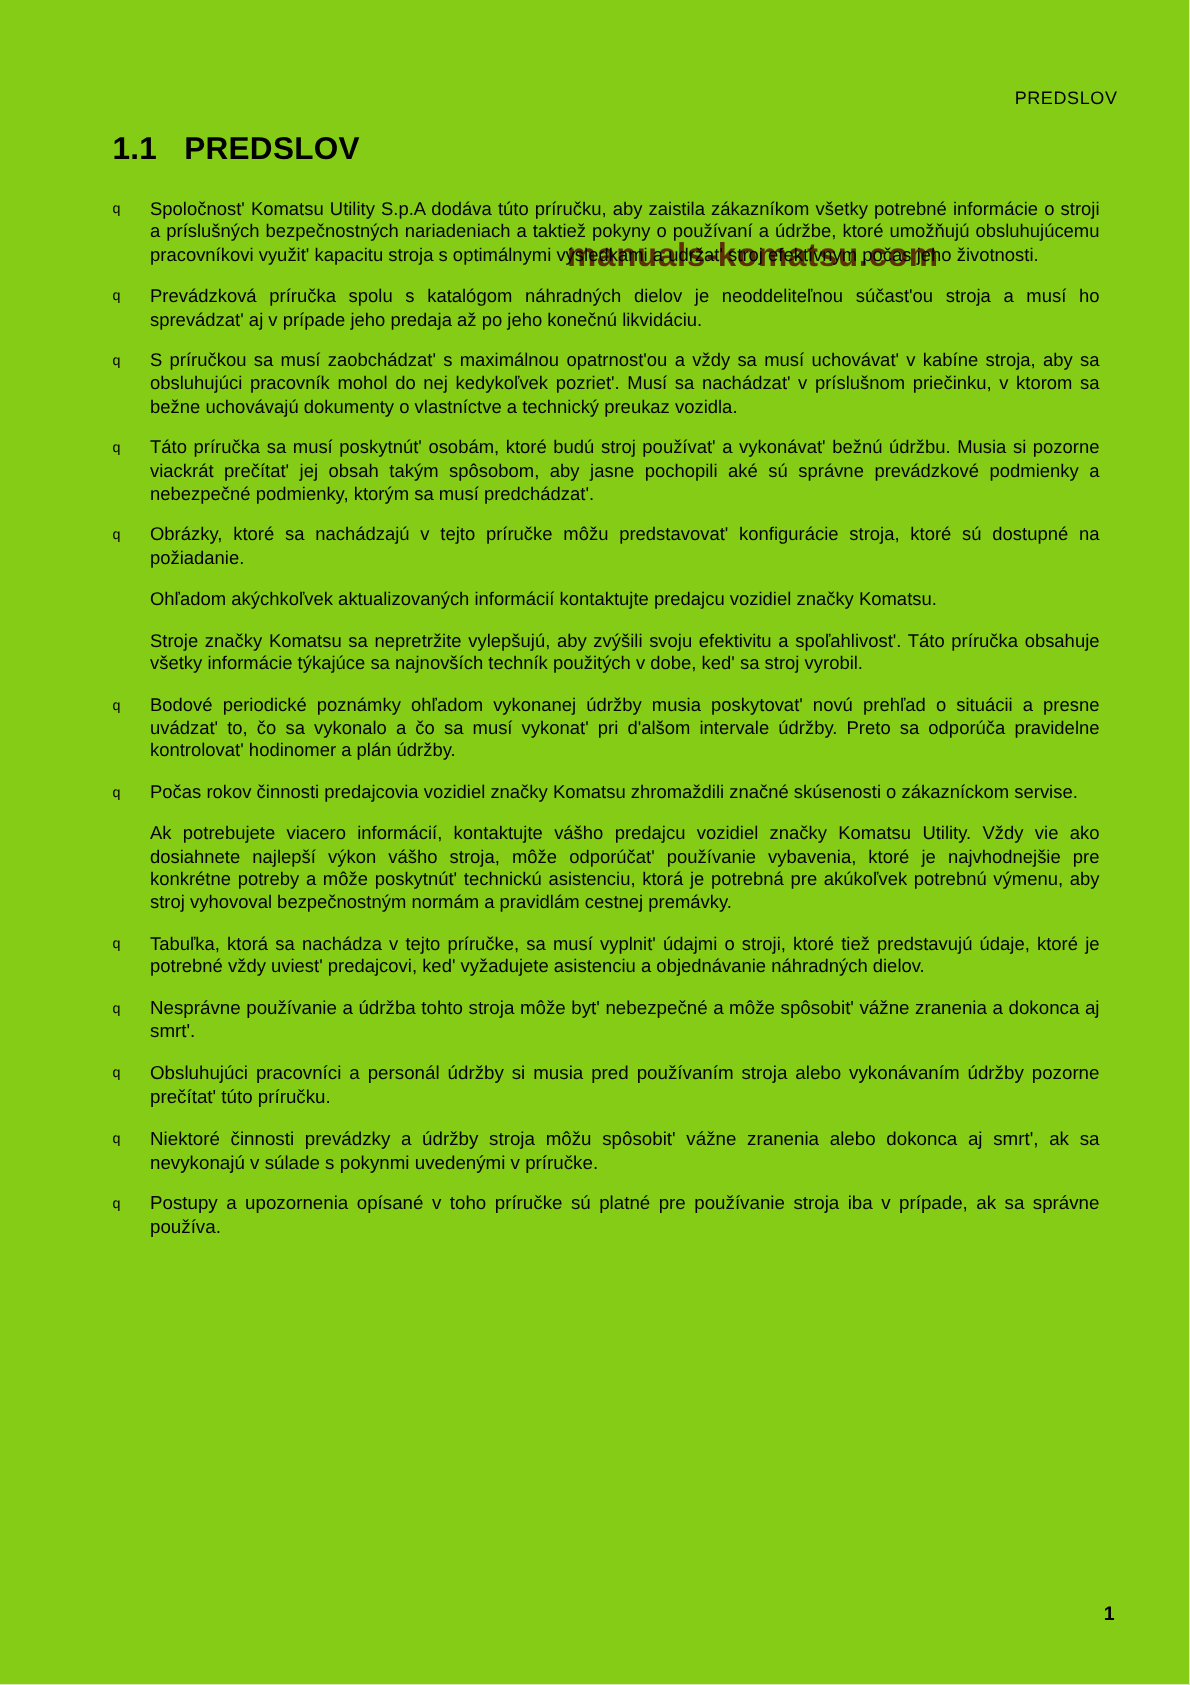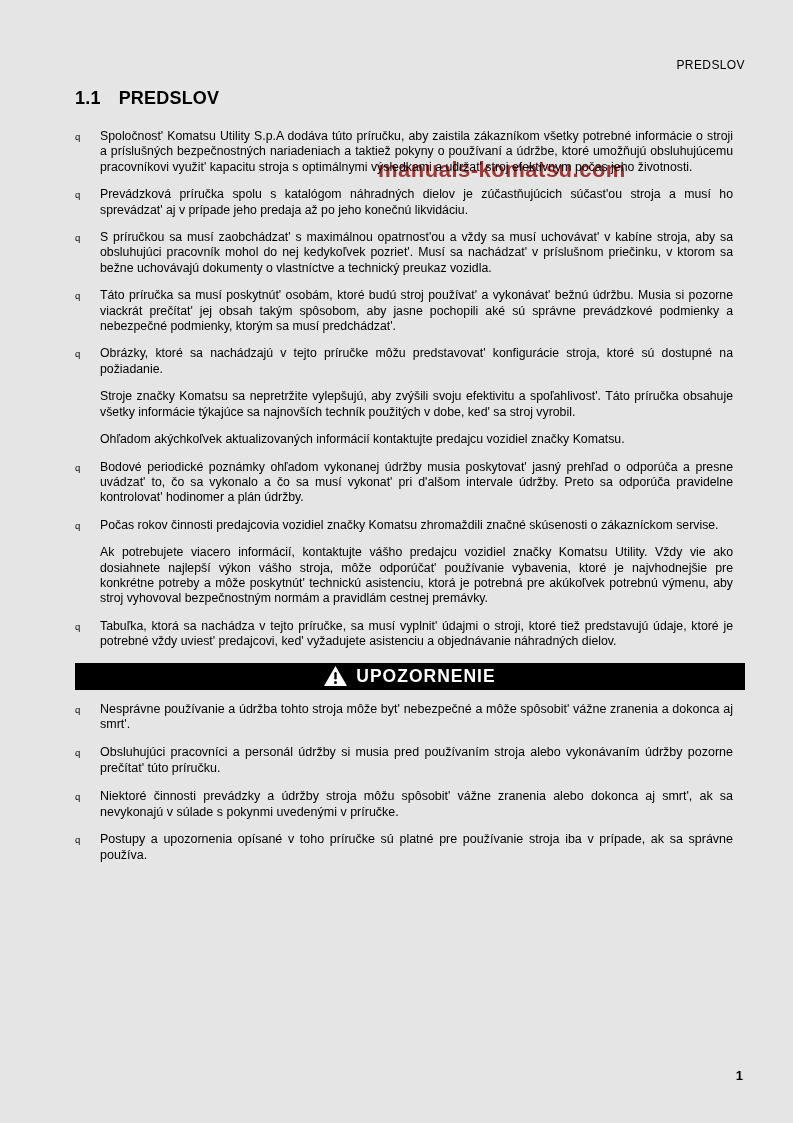--- a/index.html
+++ b/index.html
@@ -1,41 +1,41 @@
 <!DOCTYPE html>
 <html style="--watermark: #a31212; --warning_bg: #000000; --warning_fg: #ffffff;"><head>
 <meta charset="utf-8">
 <style>
   html, body { margin: 0; padding: 0; background: #ffffff; }
   .page {
     position: relative;
     width: 793px;
     height: 1123px;
-    background: #e5e5e5;
+    background: #84cc16;
     font-family: "Liberation Sans", sans-serif;
     color: #000;
     overflow: hidden;
     margin: 0 auto;
   }
   .running-head {
     position: absolute;
     top: 58px;
     right: 48px;
     font-size: 12px;
     letter-spacing: 0.4px;
   }
   .content {
     position: absolute;
     left: 75px;
     right: 48px;
     top: 0;
     padding-top: 88px;
   }
   h1.sec-title {
-    font-size: 18px;
+    font-size: 21px;
     font-weight: bold;
     margin: 0 0 20px 0;
     letter-spacing: 0.2px;
   }
   h1.sec-title .sec-name { margin-left: 18px; }
   .b-item {
     position: relative;
     padding-left: 13px;
     margin-bottom: 8px;
   }
@@ -106,68 +106,58 @@
 
     <div class="intro-list">
 
       <div class="b-item">
         <span class="marker">q</span>
         <p>Spoločnost' Komatsu Utility S.p.A dodáva túto príručku, aby zaistila zákazníkom všetky potrebné informácie o stroji a príslušných bezpečnostných nariadeniach a taktiež pokyny o používaní a údržbe, ktoré umožňujú obsluhujúcemu pracovníkovi využit' kapacitu stroja s optimálnymi výsledkami a udržat' stroj efektívnym počas jeho životnosti.</p>
       </div>
 
       <div class="b-item">
         <span class="marker">q</span>
-        <p>Prevádzková príručka spolu s katalógom náhradných dielov je zúčastňujúcich súčast'ou stroja a musí ho sprevádzat' aj v prípade jeho predaja až po jeho konečnú likvidáciu.</p>
+        <p>Prevádzková príručka spolu s katalógom náhradných dielov je neoddeliteľnou súčast'ou stroja a musí ho sprevádzat' aj v prípade jeho predaja až po jeho konečnú likvidáciu.</p>
       </div>
 
       <div class="b-item">
         <span class="marker">q</span>
         <p>S príručkou sa musí zaobchádzat' s maximálnou opatrnost'ou a vždy sa musí uchovávat' v kabíne stroja, aby sa obsluhujúci pracovník mohol do nej kedykoľvek pozriet'. Musí sa nachádzat' v príslušnom priečinku, v ktorom sa bežne uchovávajú dokumenty o vlastníctve a technický preukaz vozidla.</p>
       </div>
 
       <div class="b-item">
         <span class="marker">q</span>
         <p>Táto príručka sa musí poskytnút' osobám, ktoré budú stroj používat' a vykonávat' bežnú údržbu. Musia si pozorne viackrát prečítat' jej obsah takým spôsobom, aby jasne pochopili aké sú správne prevádzkové podmienky a nebezpečné podmienky, ktorým sa musí predchádzat'.</p>
       </div>
 
       <div class="b-item">
         <span class="marker">q</span>
         <p>Obrázky, ktoré sa nachádzajú v tejto príručke môžu predstavovat' konfigurácie stroja, ktoré sú dostupné na požiadanie.</p>
+        <p>Ohľadom akýchkoľvek aktualizovaných informácií kontaktujte predajcu vozidiel značky Komatsu.</p>
         <p>Stroje značky Komatsu sa nepretržite vylepšujú, aby zvýšili svoju efektivitu a spoľahlivost'. Táto príručka obsahuje všetky informácie týkajúce sa najnovších techník použitých v dobe, ked' sa stroj vyrobil.</p>
-        <p>Ohľadom akýchkoľvek aktualizovaných informácií kontaktujte predajcu vozidiel značky Komatsu.</p>
       </div>
 
       <div class="b-item">
         <span class="marker">q</span>
-        <p>Bodové periodické poznámky ohľadom vykonanej údržby musia poskytovat' jasný prehľad o odporúča a presne uvádzat' to, čo sa vykonalo a čo sa musí vykonat' pri d'alšom intervale údržby. Preto sa odporúča pravidelne kontrolovat' hodinomer a plán údržby.</p>
+        <p>Bodové periodické poznámky ohľadom vykonanej údržby musia poskytovat' novú prehľad o situácii a presne uvádzat' to, čo sa vykonalo a čo sa musí vykonat' pri d'alšom intervale údržby. Preto sa odporúča pravidelne kontrolovat' hodinomer a plán údržby.</p>
       </div>
 
       <div class="b-item">
         <span class="marker">q</span>
         <p>Počas rokov činnosti predajcovia vozidiel značky Komatsu zhromaždili značné skúsenosti o zákazníckom servise.</p>
         <p>Ak potrebujete viacero informácií, kontaktujte vášho predajcu vozidiel značky Komatsu Utility. Vždy vie ako dosiahnete najlepší výkon vášho stroja, môže odporúčat' používanie vybavenia, ktoré je najvhodnejšie pre konkrétne potreby a môže poskytnút' technickú asistenciu, ktorá je potrebná pre akúkoľvek potrebnú výmenu, aby stroj vyhovoval bezpečnostným normám a pravidlám cestnej premávky.</p>
       </div>
 
       <div class="b-item">
         <span class="marker">q</span>
         <p>Tabuľka, ktorá sa nachádza v tejto príručke, sa musí vyplnit' údajmi o stroji, ktoré tiež predstavujú údaje, ktoré je potrebné vždy uviest' predajcovi, ked' vyžadujete asistenciu a objednávanie náhradných dielov.</p>
       </div>
 
     </div>
 
-    <div class="warn-bar">
-      <span class="warn-icon">
-        <svg width="23" height="20" viewBox="0 0 23 20" aria-hidden="true">
-          <path d="M11.5 0 L23 20 H0 Z" fill="#ffffff"></path>
-          <rect x="10.3" y="6" width="2.4" height="7.5" rx="1.2" fill="#000000"></rect>
-          <circle cx="11.5" cy="16.6" r="1.5" fill="#000000"></circle>
-        </svg>
-      </span>
-      <span class="warn-title">UPOZORNENIE</span>
-    </div>
 
     <div class="warn-list">
 
       <div class="b-item">
         <span class="marker">q</span>
         <p>Nesprávne používanie a údržba tohto stroja môže byt' nebezpečné a môže spôsobit' vážne zranenia a dokonca aj smrt'.</p>
       </div>
 
       <div class="b-item">
         <span class="marker">q</span>

